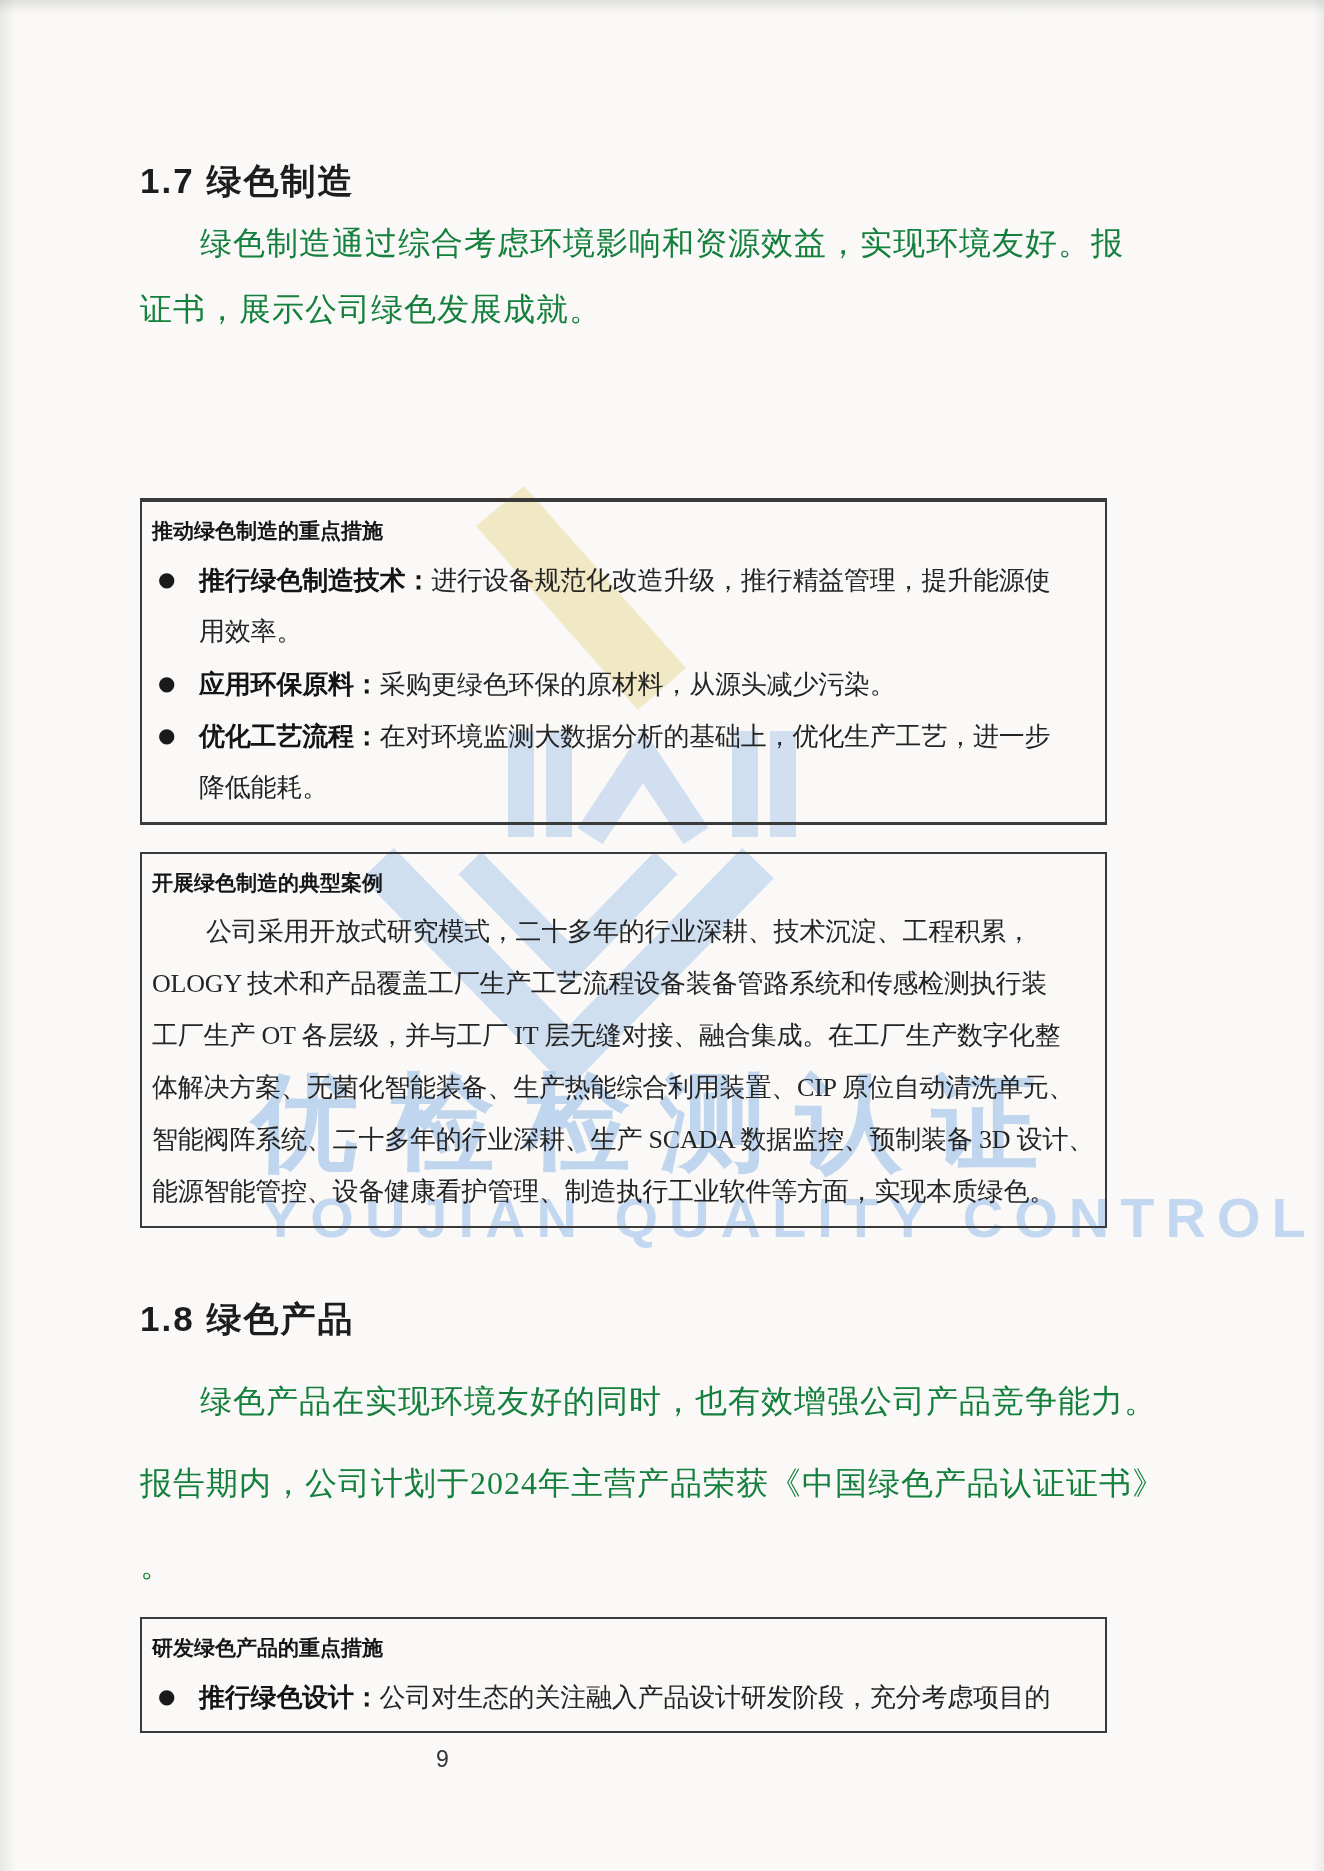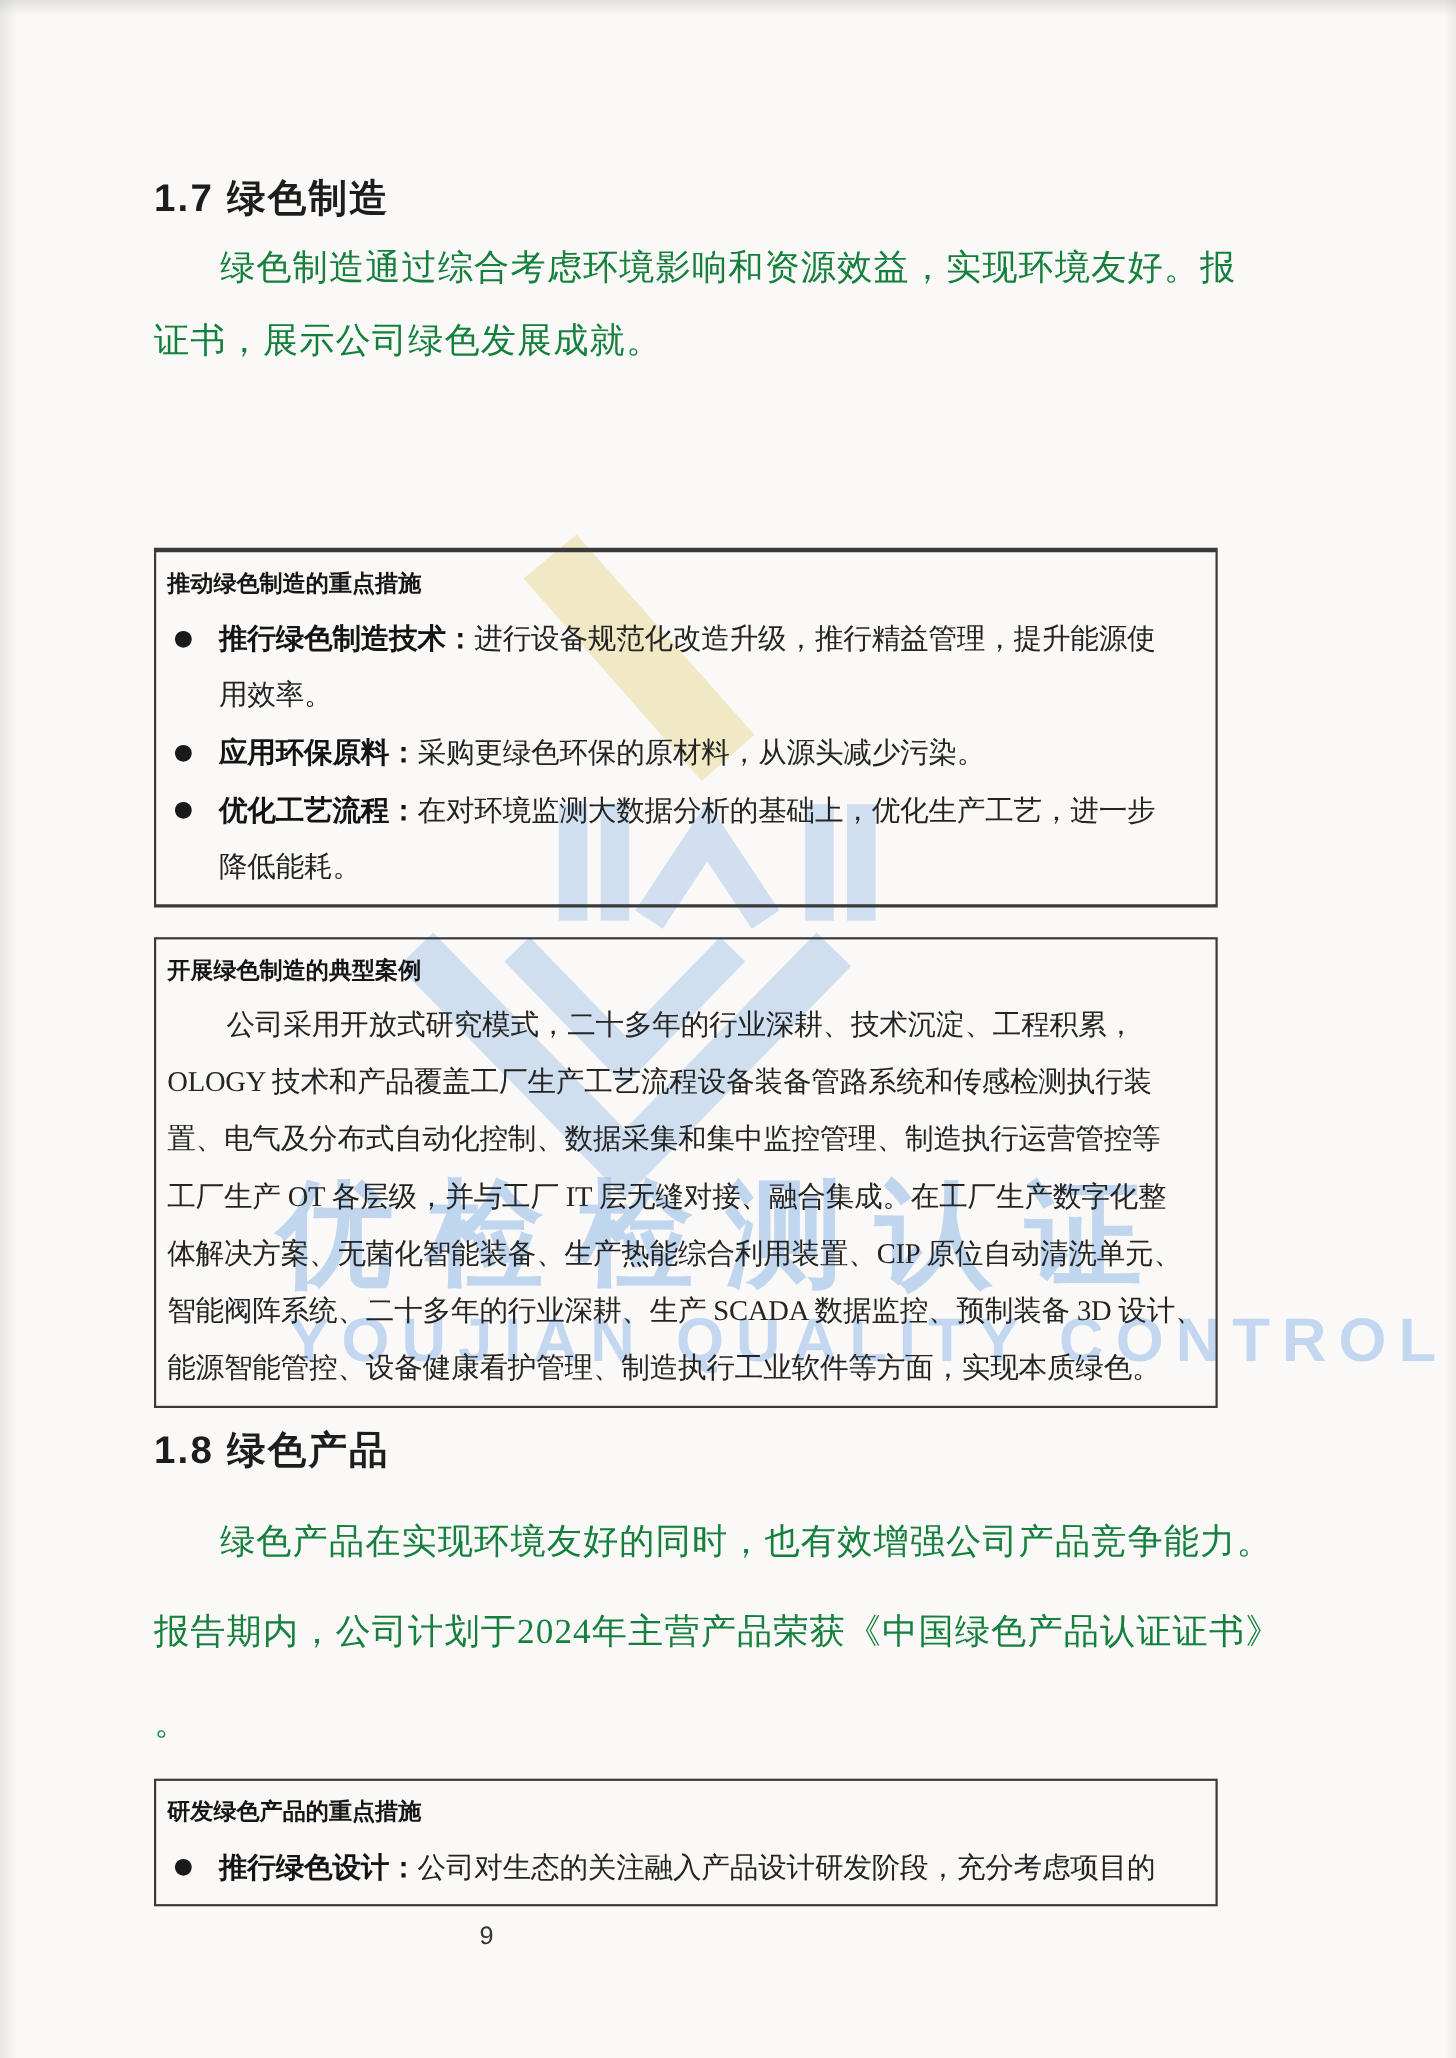--- a/index.html
+++ b/index.html
@@ -131,21 +131,20 @@
     <div class="bline bullet">
       <span class="dot">●</span><span class="lead">优化工艺流程：</span><span>在对环境监测大数据分析的基础上，优化生产工艺，进一步</span>
     </div>
     <div class="bline cont">降低能耗。</div>
   </div>
 
   <div class="fg box" style="top:852px">
     <div class="box-title">开展绿色制造的典型案例</div>
     <div class="bline indent-box">公司采用开放式研究模式，二十多年的行业深耕、技术沉淀、工程积累，</div>
     <div class="bline">OLOGY 技术和产品覆盖工厂生产工艺流程设备装备管路系统和传感检测执行装</div>
-    <div class="bline">置、电气及分布式自动化控制、数据采集和集中监控管理、制造执行运营管控等</div>
     <div class="bline">工厂生产 OT 各层级，并与工厂 IT 层无缝对接、融合集成。在工厂生产数字化整</div>
     <div class="bline">体解决方案、无菌化智能装备、生产热能综合利用装置、CIP 原位自动清洗单元、</div>
     <div class="bline">智能阀阵系统、二十多年的行业深耕、生产 SCADA 数据监控、预制装备 3D 设计、</div>
     <div class="bline">能源智能管控、设备健康看护管理、制造执行工业软件等方面，实现本质绿色。</div>
   </div>
 
   <div class="fg h" style="top:1296px">1.8 绿色产品</div>
 
   <div class="fg para wide" style="top:1360px">
     <div class="line indent">绿色产品在实现环境友好的同时，也有效增强公司产品竞争能力。</div>

